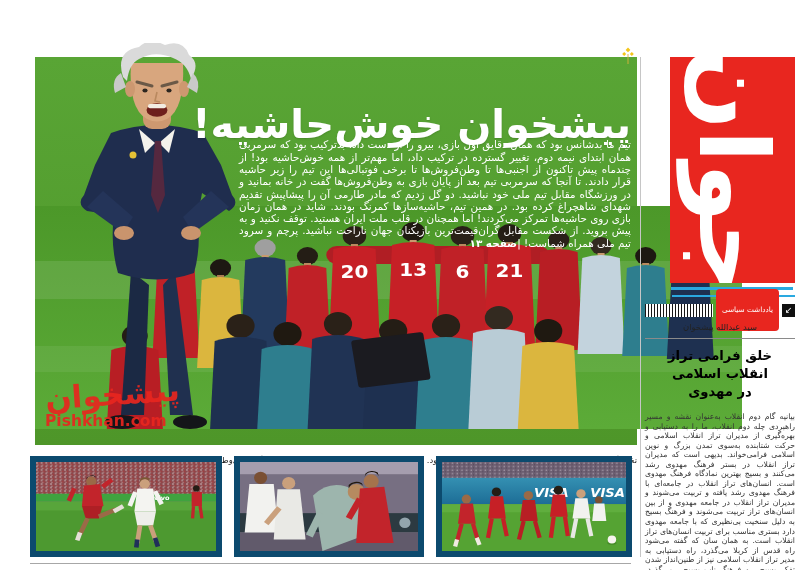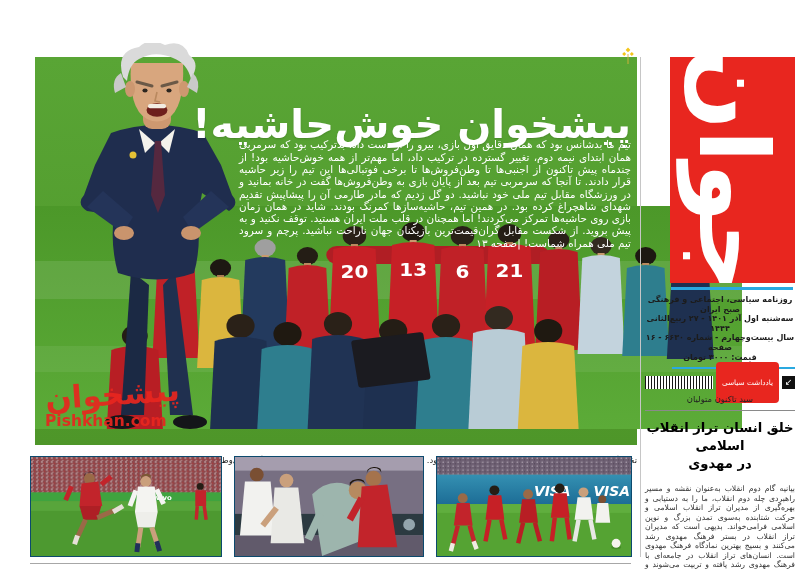--- a/index.html
+++ b/index.html
@@ -11,33 +11,33 @@
         background:linear-gradient(#59a535,#4e9629);}
   .huddle{position:absolute;left:0;top:149px;width:707px;height:223px;}
   .huddle svg{display:block;width:100%;height:100%;}
   .coach{position:absolute;left:16px;top:-14px;width:212px;height:404px;pointer-events:none;}
   .coach svg{display:block;width:100%;height:100%;}
   .hero-headline{position:absolute;right:6px;top:16px;width:400px;direction:rtl;text-align:right;
         color:#fff;font-weight:bold;font-size:40px;line-height:48px;white-space:nowrap;
         text-shadow:0 1px 2px rgba(0,0,0,.15);}
   .hero-lede{position:absolute;right:6px;top:71px;width:392px;direction:rtl;text-align:justify;
         color:#fff;font-size:10.4px;line-height:12.3px;}
-  .hero-lede b{font-weight:normal;margin-top:48px;}
+  .hero-lede b{font-weight:bold;margin-top:48px;}
   .watermark{position:absolute;left:10px;top:322px;color:#e8261f;line-height:1;}
   .wm-fa{font-size:31px;font-weight:bold;transform:rotate(-4deg);display:inline-block;opacity:.92;}
   .wm-en{font-size:15.5px;font-weight:bold;margin-top:4px;opacity:.92;}
 
   
   .caption{position:absolute;left:35px;top:455px;width:602px;direction:rtl;text-align:right;
         font-size:8.4px;line-height:10px;color:#1d1d1d;}
   .cap-marker{display:inline-block;width:6px;height:6px;background:#e8261f;margin:0 4px 0 2px;}
 
   
   .photos{position:absolute;left:30px;top:456px;height:101px;display:flex;gap:12px;}
-  .ph{height:101px;border:1px solid #0c4a6e;box-sizing:border-box;background:#888;}
+  .ph{height:101px;border:6px solid #0c4a6e;box-sizing:border-box;background:#888;}
   .ph svg{display:block;width:100%;height:100%;}
   .ph1{width:192px;} .ph2{width:190px;} .ph3{width:196px;}
   .bottom-rule{position:absolute;left:30px;top:563px;width:601px;height:1px;background:#a7a7a7;}
 
   
   .vdiv{position:absolute;left:640px;top:57px;width:1px;height:500px;background:#c6c6c6;}
   .ornament{position:absolute;left:620px;top:47px;width:16px;height:18px;}
   .rcol{position:absolute;left:645px;top:57px;width:150px;direction:rtl;}
   .logo-box{width:125px;height:226px;background:#e8261f;position:relative;overflow:hidden;margin:0 0 0 25px;}
   .logo-word{position:absolute;left:50%;top:50%;transform:translate(-50%,-50%) rotate(90deg);
@@ -402,39 +402,33 @@
     </svg>
   </div>
 
   <aside class="rcol">
 
     <div class="logo-box">
       <span class="logo-word">جوان</span>
     </div>
     <div class="logo-underline"></div>
 
-    <div class="pub-info">
-      <div>روزنامه سیاسی، اجتماعی و فرهنگی صبح ایران</div>
-      <div>سه‌شنبه اول آذر ۱۴۰۱ - ۲۷ ربیع‌الثانی ۱۴۴۴</div>
-      <div>سال بیست‌وچهارم - شماره ۶۶۳۰ - ۱۶ صفحه</div>
-      <div>قیمت: ۳۰۰۰ تومان</div>
-    </div>
 
     <div class="blue-rule2"></div>
 
     <div class="meta-row">
       <div class="barcode"></div>
       <span class="note-label">یادداشت سیاسی</span>
       <span class="note-icon">↙</span>
     </div>
 
-    <div class="author">سید تاکنون متولیان</div>
+    <div class="author">سید عبدالله پیشخوان</div>
     <hr>
 
     <h2 class="article-title">
-      <div>خلق انسان تراز انقلاب اسلامی</div>
+      <div>خلق فرامی تراز انقلاب اسلامی</div>
       <div>در مهدوی</div>
     </h2>
 
     <p class="article-body"><span>بیانیه گام دوم انقلاب به‌عنوان نقشه و مسیر راهبردی چله دوم انقلاب، ما را به دستیابی و بهره‌گیری از مدیران تراز انقلاب اسلامی و حرکت شتابنده به‌سوی تمدن بزرگ و نوین اسلامی فرامی‌خواند. بدیهی است که مدیران تراز انقلاب در بستر فرهنگ مهدوی رشد می‌کنند و بسیج بهترین نمادگاه فرهنگ مهدوی است. انسان‌های تراز انقلاب در جامعه‌ای با فرهنگ مهدوی رشد یافته و تربیت می‌شوند و مدیران تراز انقلاب در جامعه مهدوی و از بین انسان‌های تراز تربیت می‌شوند و فرهنگ بسیج به دلیل سنخیت بی‌نظیری که با جامعه مهدوی دارد بستری مناسب برای تربیت انسان‌های تراز انقلاب است. به همان سان که گفته می‌شود راه قدس از کربلا می‌گذرد، راه دستیابی به مدیر تراز انقلاب اسلامی نیز از طنین‌انداز شدن تفکر بسیجی و فرهنگ ناب بسیجی می‌گذرد. فرهنگ و تفکر بسیجی، نظام و انقلاب را بیمه کرده است. فرهنگ بسیجی فرهنگ عشق به همه خوبی‌ها، خدمت عاشقانه و بی‌منت به بندگان خدا و اوج قله ایثار است. |</span></p>
   </aside>
 
 </div>
 
 </body></html>

